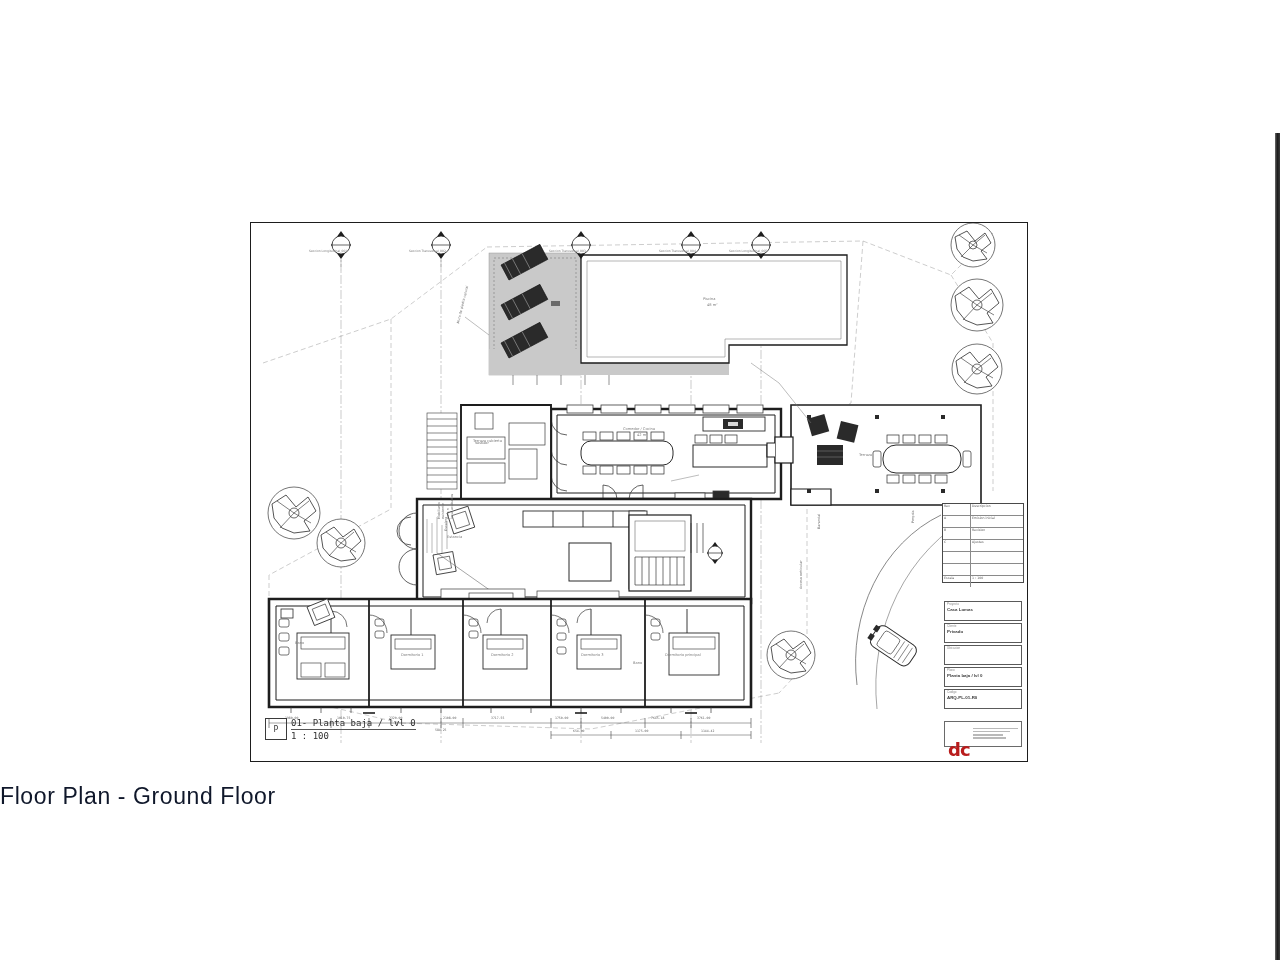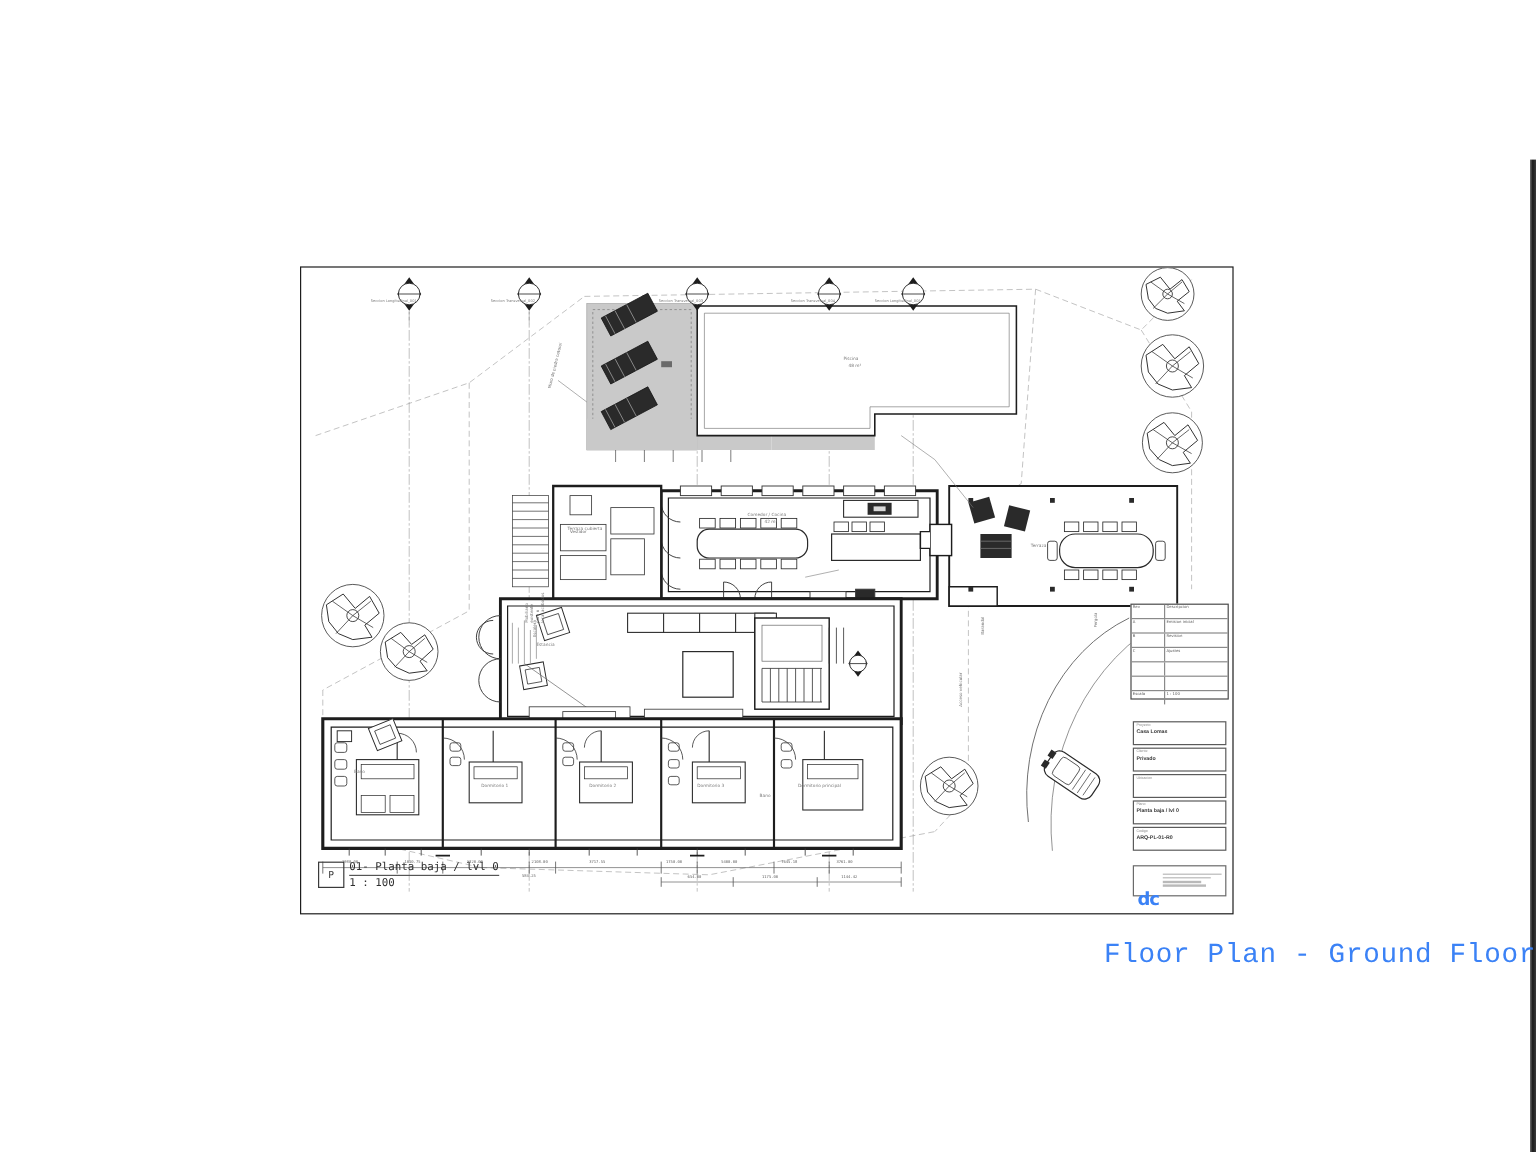--- a/index.html
+++ b/index.html
@@ -50,25 +50,25 @@
     overflow: hidden;
   }
   #sheet svg { position:absolute; left:0; top:0; }
 
   
   #caption {
     position: absolute;
     left: 0;
     top: 783px;
     width: 1280px;
-    text-align: right;
+    text-align: left;
     font-size: 23px;
     letter-spacing: .6px;
-    color: #3b82f6;
-    font-family: Liberation Mono, monospace;
+    color: #0f172a;
+    font-family: Liberation Sans, sans-serif;
   }
 
   
   #plan-label {
     position: absolute;
     left: 14px;
     top: 495px;
     display: flex;
     align-items: flex-start;
     gap: 4px;
@@ -123,21 +123,21 @@
     padding:1px 2px; overflow:hidden;
   }
   .tb-field .lbl { font-size:3px; color:#8c8c8c; line-height:1.3; }
   .tb-field .val { font-size:4.4px; color:#3a3a3a; line-height:1.5; font-weight:bold; }
   .tb-logo {
     position:absolute; left:2px; top:218px; width:78px; height:26px;
     border:0.7px solid #6a6a6a; background:#fff; display:flex; align-items:center; gap:3px;
     padding:2px 3px; box-sizing:border-box;
   }
   .tb-logo .mark {
-    font-size:15px; color:#3b82f6; font-weight:bold; letter-spacing:-1px;
+    font-size:18px; color:#b91c1c; font-weight:bold; letter-spacing:-1px;
     font-family:"DejaVu Sans", sans-serif;
     margin-top:30px;
   }
   .tb-logo .lines { flex:1; }
   .tb-logo .lines div {
     height:1.6px; background:#b9b9b9; margin-bottom:1.6px; width:100%;
   }
   .tb-logo .lines div:nth-child(2){ width:82%; }
   .tb-logo .lines div:nth-child(3){ width:66%; }
   .tb-logo .lines div:nth-child(4){ width:74%; }

